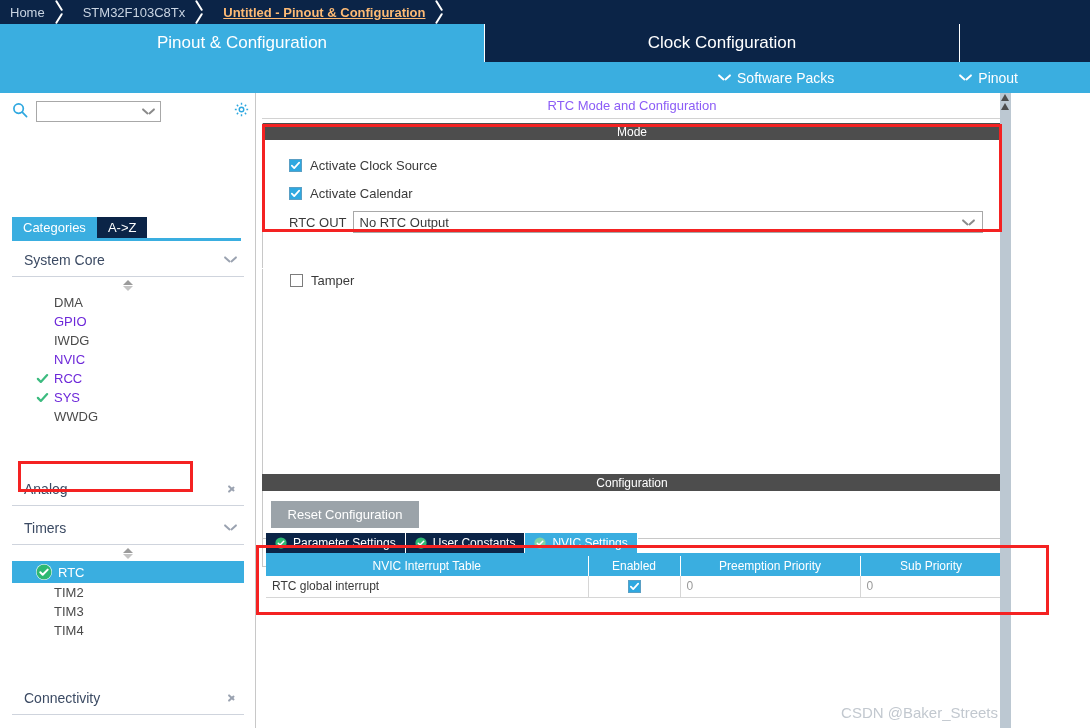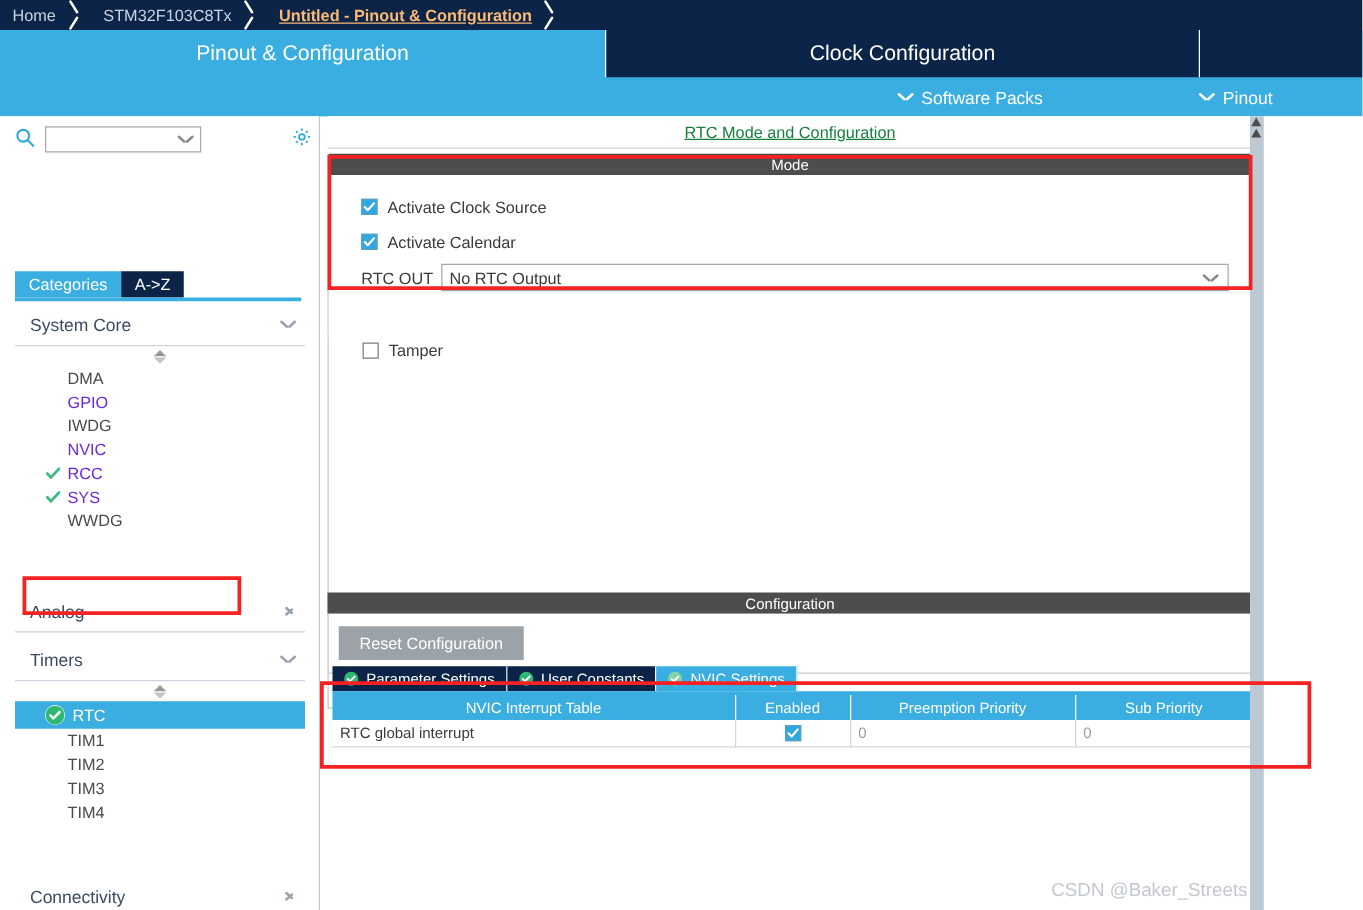--- a/index.html
+++ b/index.html
@@ -154,23 +154,22 @@
   .periph .badge svg { width: 16px; height: 16px; }
 
   
   .content {
     position: absolute; top: 93px; left: 262px;
     width: 828px; height: 635px; background: #ffffff;
   }
   .panel-title {
     position: absolute; top: 0; left: 0; width: 740px; height: 26px;
     display: flex; align-items: center; justify-content: center;
-    font-size: 13px; color: #15803d; background: #ffffff;
+    font-size: 13px; color: #8b5cf6; background: #ffffff;
     border-bottom: 1px solid #d2d2d2;
-    text-decoration: underline;
   }
   .sec-header {
     height: 17px; background: #4d4d4d;
     display: flex; align-items: center; justify-content: center;
     color: #ffffff; font-size: 12px;
   }
   .mode-panel {
     position: absolute; top: 30px; left: 0; width: 740px; height: 145px;
     background: #ffffff; border: 1px solid #c8c8c8; border-top: none;
   }
@@ -391,23 +390,20 @@
       </div>
       <div class="periph-list">
         <div class="periph selected">
           <span class="badge">
             <svg viewBox="0 0 16 16">
                 <circle cx="8" cy="8" r="7.5" fill="#2eb872"></circle>
               <path d="M4.3 8.3l2.4 2.4 5-5.1" fill="none" stroke="#ffffff" stroke-width="2" stroke-linecap="round" stroke-linejoin="round"></path>
               </svg>
           </span>
           <span>RTC</span>
-          </div>
-        <div class="periph">
-          <span>TIM1</span>
           </div>
         <div class="periph">
           <span>TIM2</span>
           </div>
         <div class="periph">
           <span>TIM3</span>
           </div>
         <div class="periph">
           <span>TIM4</span>
           </div>

